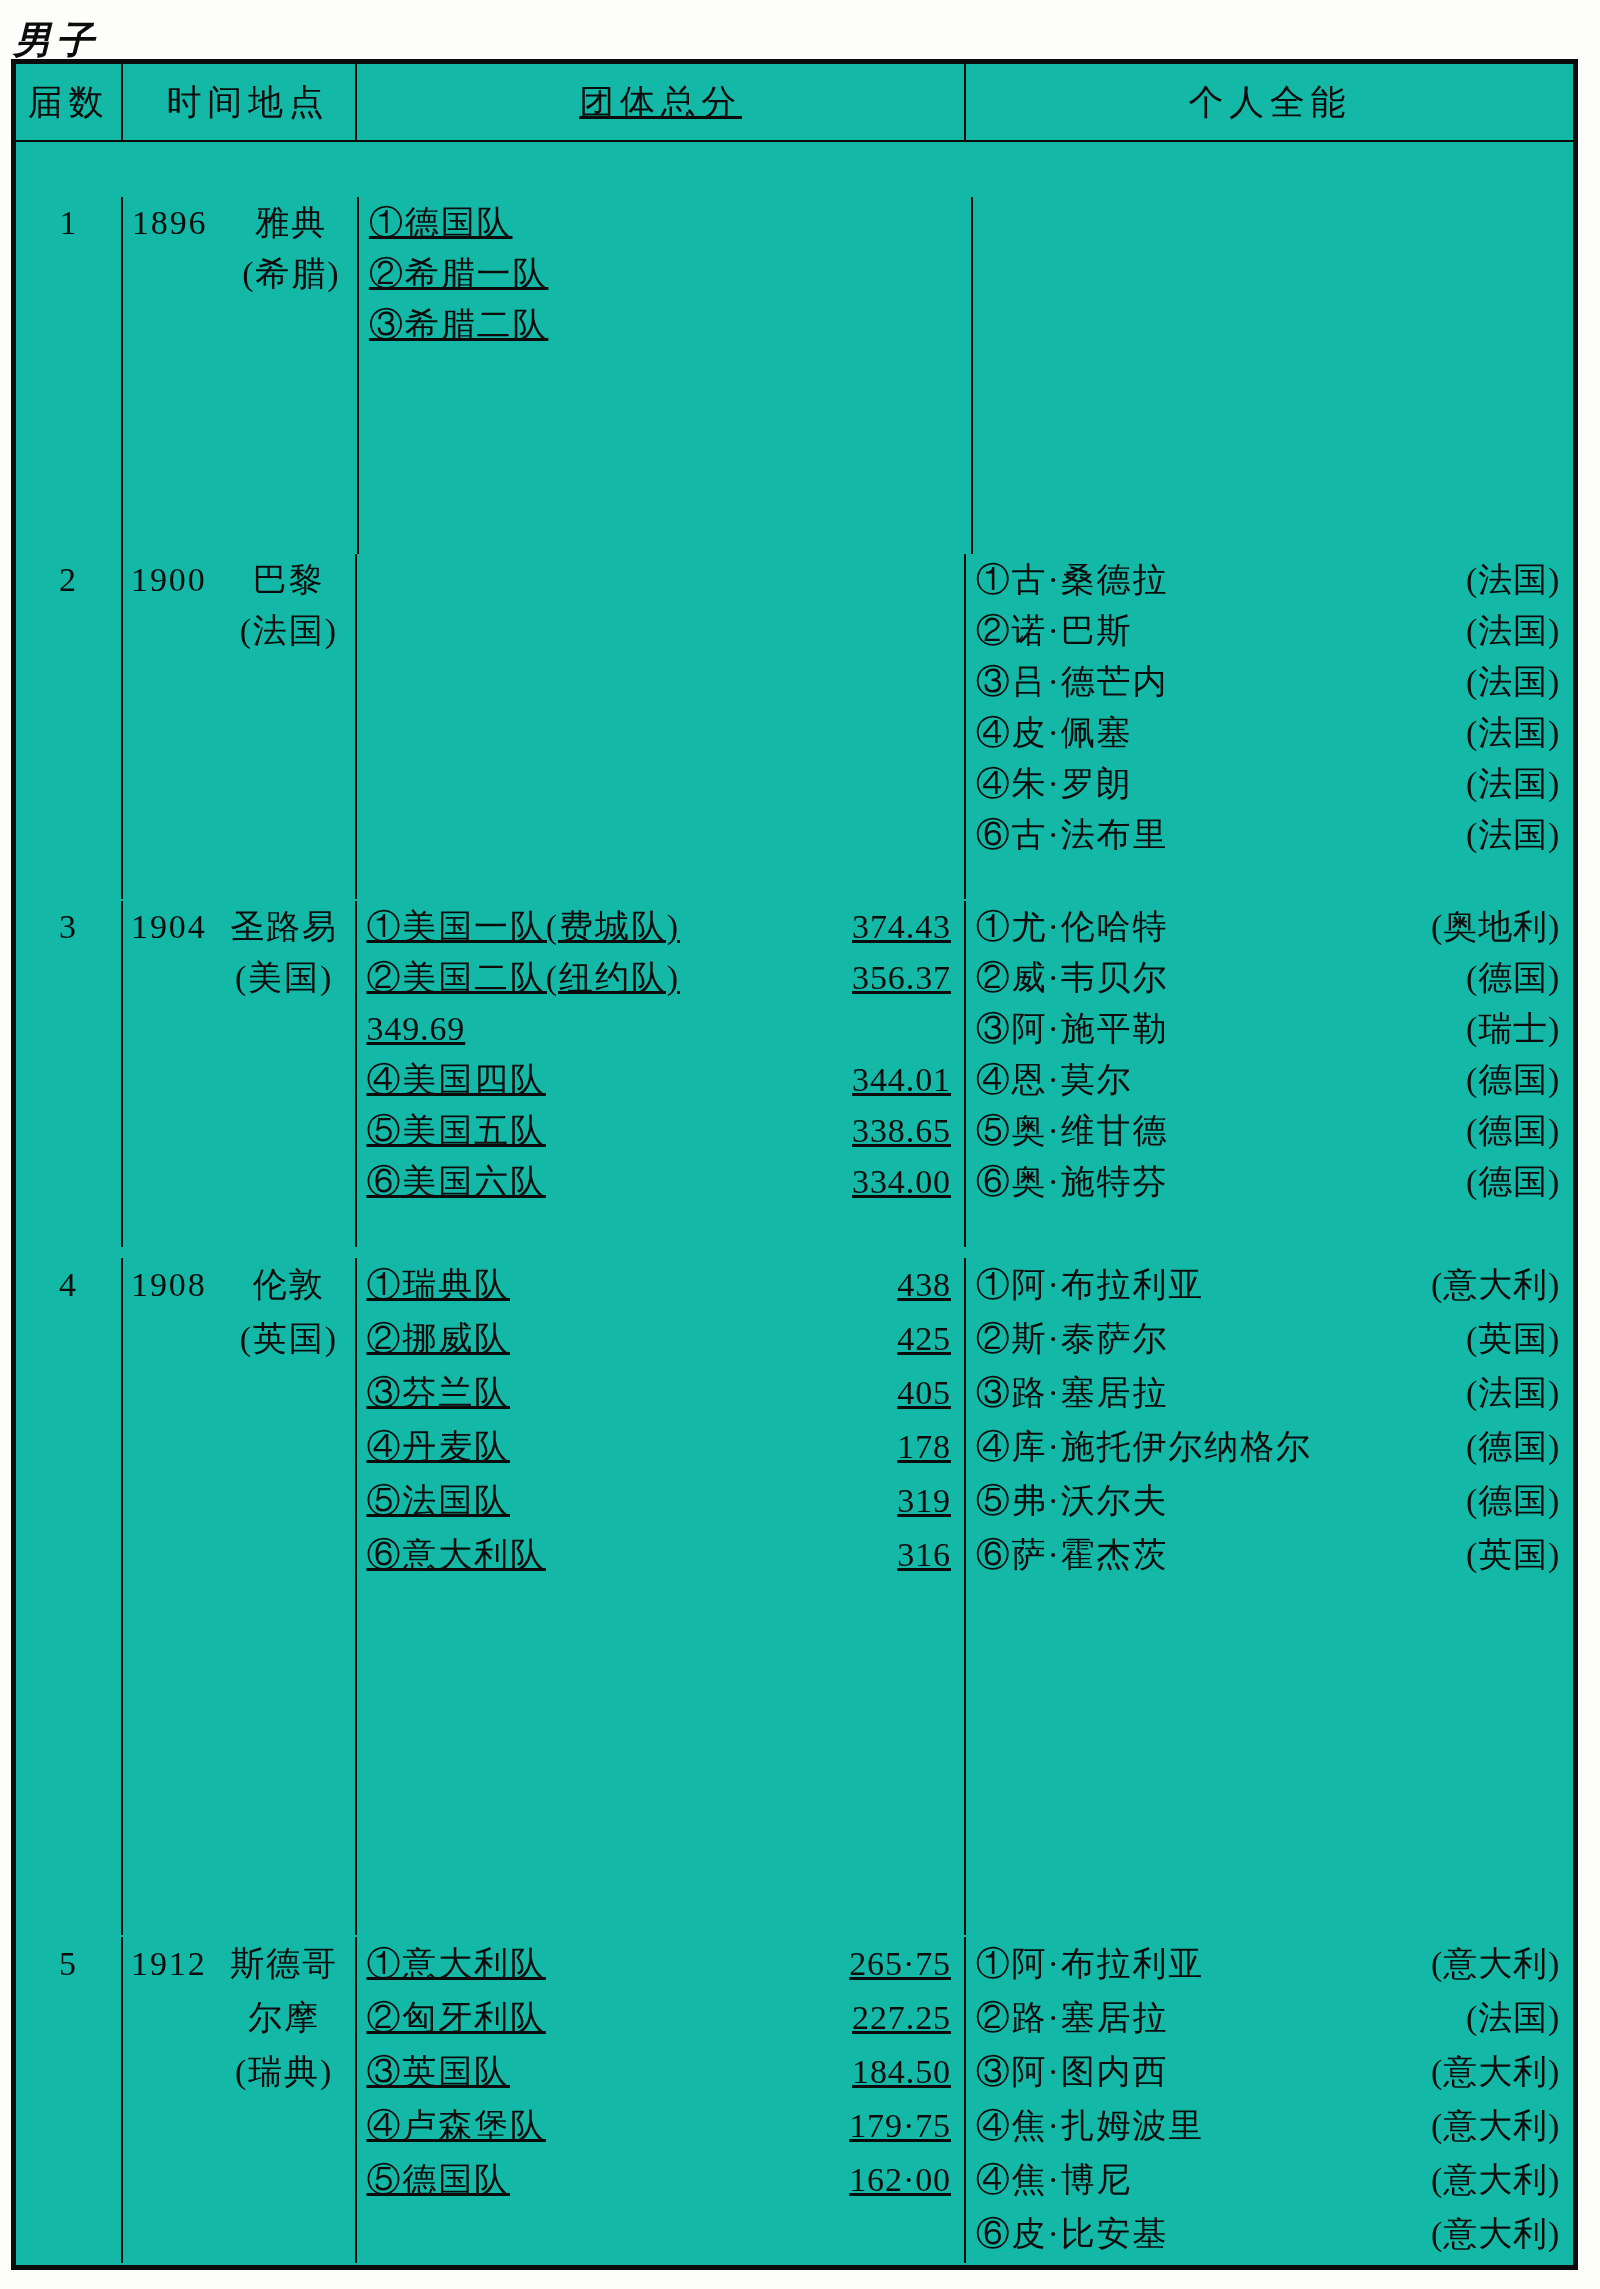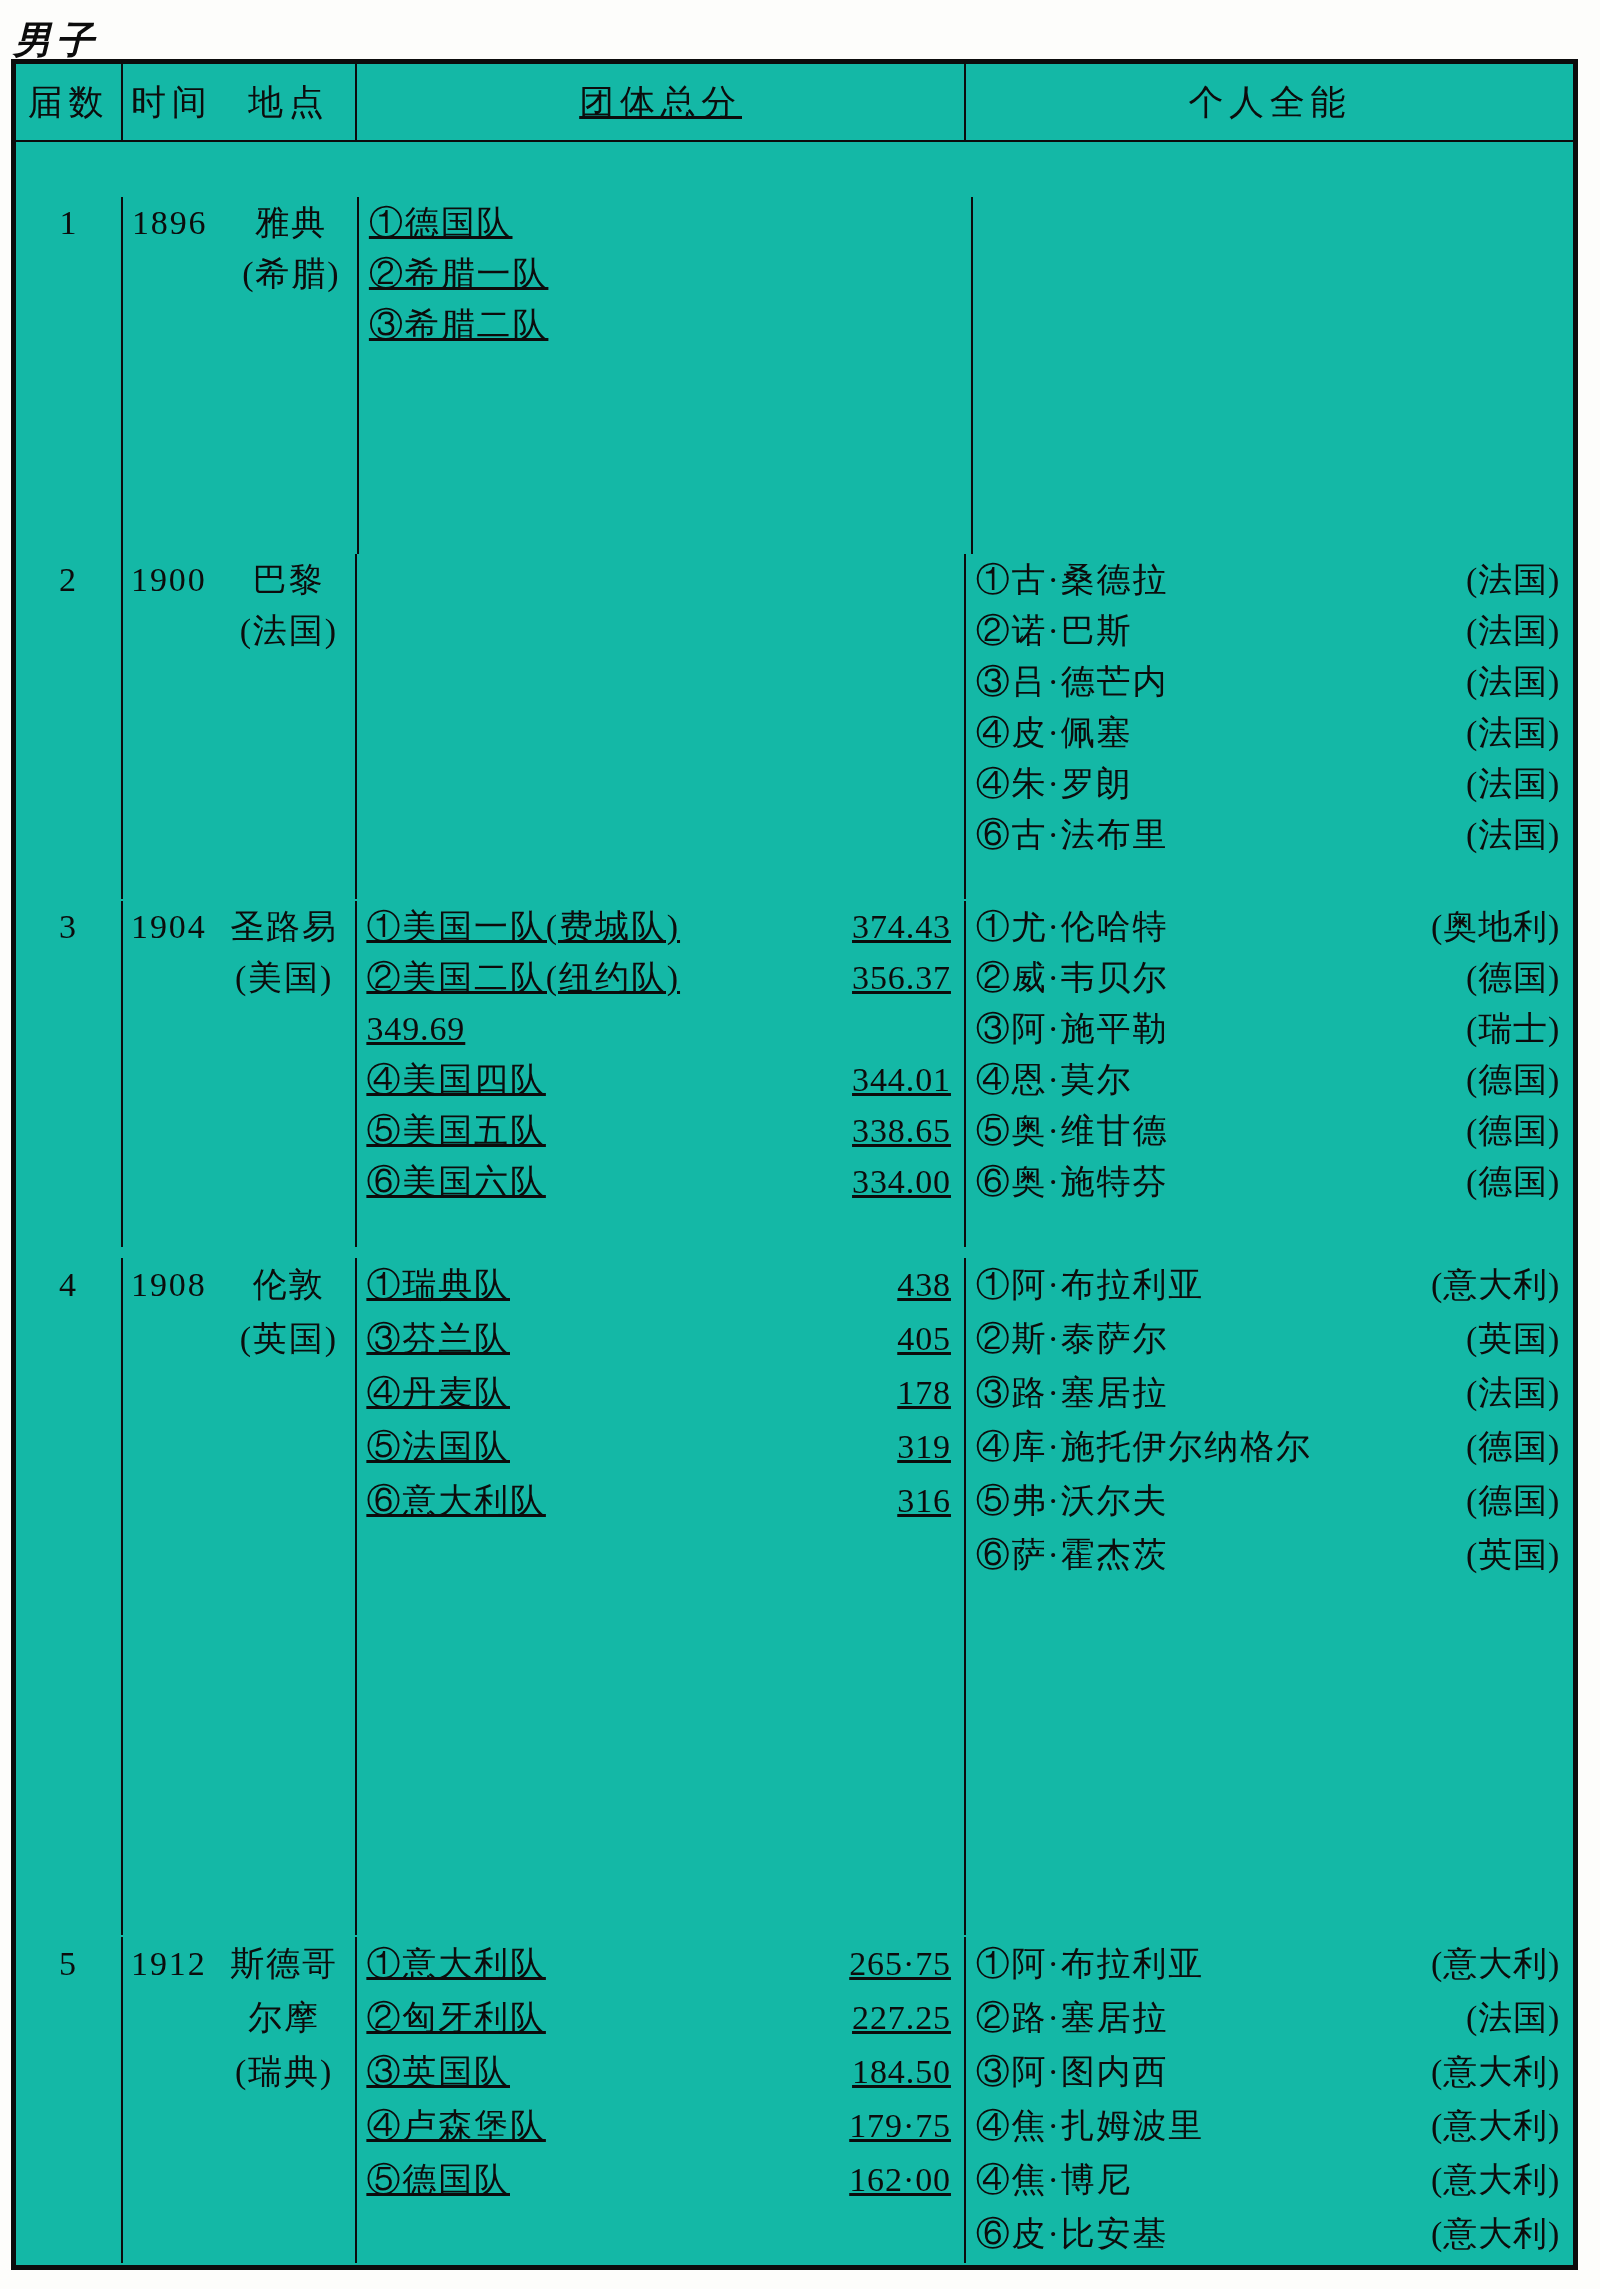--- a/index.html
+++ b/index.html
@@ -26,21 +26,21 @@
   
   .c1 { width: 107px; }
   .c2 { width: 236px; }
   .c3 { width: 614px; text-decoration: underline; }
   .c4 { width: 612px; }
   .c1, .c2, .c3 { border-right: 2.8px solid #0c0c0c; }
 
   
   .thead { display: flex; height: 78px; border-bottom: 2.8px solid #0c0c0c; align-items: stretch; }
   .th { display: flex; align-items: center; justify-content: center; font-size: 35px; letter-spacing: 5.7px; }
-  .th.c2 { justify-content: space-between; padding: 0 25.6px 0 8.5px; gap: 13px; }
+  .th.c2 { justify-content: flex-end; padding: 0 25.6px 0 8.5px; }
 
   
   .trow { display: flex; align-items: stretch; width: 100%; }
   .rr0 { height: 412px; padding-top: 55px; }
   .rr1 { height: 345px; }
   .rr2 { height: 348px; padding-top: 1.9px; }
   .rr3 { height: 688px; padding-top: 11.4px; }
   .rr4 { height: 328px; padding-top: 1.9px; }
   .rr0, .rr1, .rr2 { line-height: 51px; }
   .rr3, .rr4 { line-height: 54px; }
@@ -198,20 +198,24 @@
             <span class="pline">伦敦</span>
             <span class="pline">(英国)</span>
           </span>
         </div>
         <div class="td c3">
           <div class="line">
             <span class="nm">①瑞典队</span>
             <span class="sc">438</span>
           </div>
           <div class="line">
+            <span class="nm">②挪威队</span>
+            <span class="sc">425</span>
+          </div>
+          <div class="line">
             <span class="nm">③芬兰队</span>
             <span class="sc">405</span>
           </div>
           <div class="line">
             <span class="nm">④丹麦队</span>
             <span class="sc">178</span>
           </div>
           <div class="line">
             <span class="nm">⑤法国队</span>
             <span class="sc">319</span>

